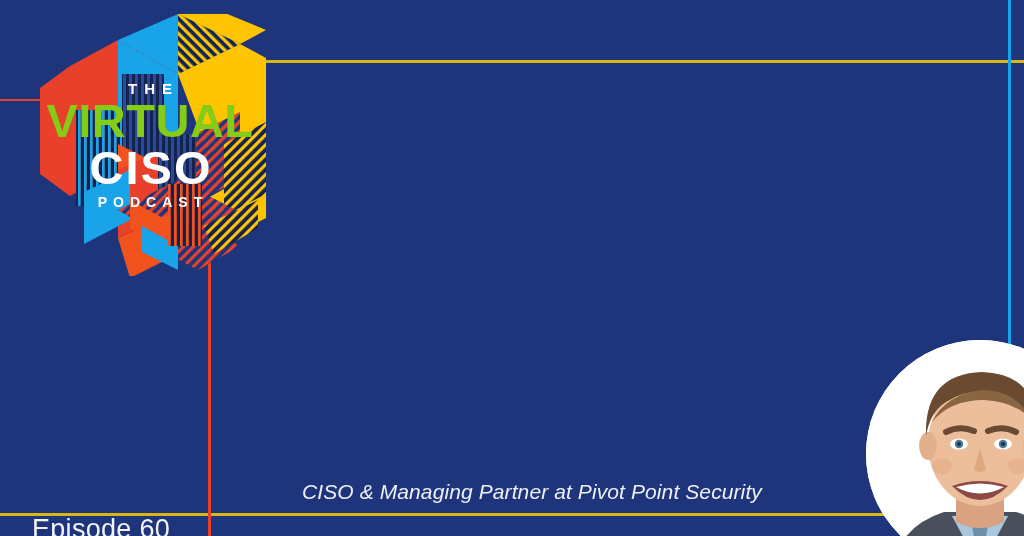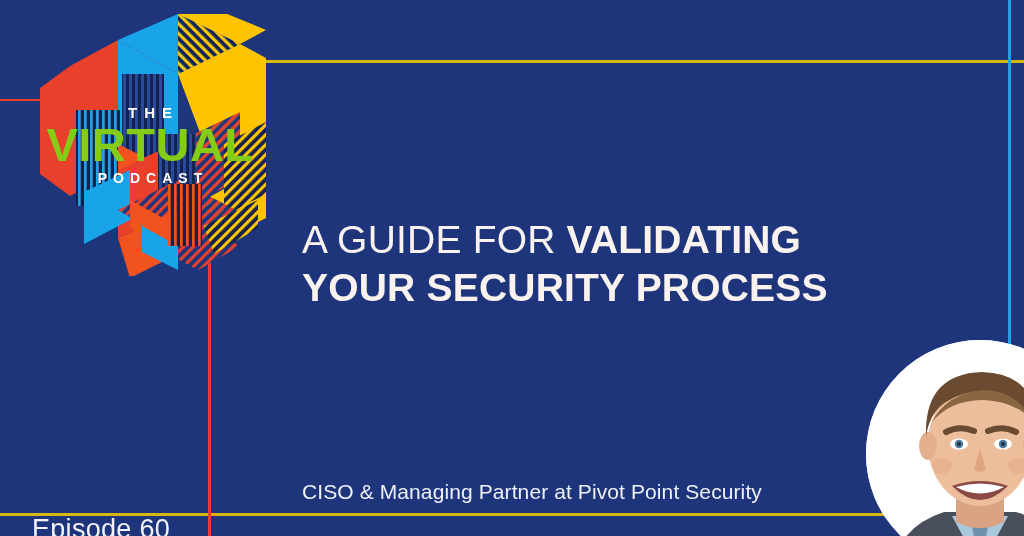--- a/index.html
+++ b/index.html
@@ -148,20 +148,21 @@
     letter-spacing: 0.4px;
   }
   .speaker-role {
     position: absolute;
     left: 302px;
     top: 480px;
     color: #eef0f6;
     font-size: 21px;
     font-weight: 400;
     letter-spacing: 0.1px;
+    font-style: italic;
   }
 
   
   .headshot {
     position: absolute;
     left: 866px;
     top: 340px;
     width: 228px;
     height: 228px;
     border-radius: 50%;
@@ -251,29 +252,27 @@
       <polygon points="112,186 160,212 160,240 112,214" fill="#f2521e"></polygon>
       <polygon points="100,224 160,196 160,240 112,264" fill="#f2521e"></polygon>
 
       <polygon points="124,212 160,232 160,256 124,238" fill="#19a3e8"></polygon>
 
       <rect x="150" y="170" width="34" height="62" fill="url(#stripeOrangeV)"></rect>
     </svg>
     <div class="logo-text">
       <div class="logo-the">THE</div>
       <div class="logo-virtual">VIRTUAL</div>
+      <div class="logo-ciso">CISO</div>
       <div class="logo-podcast">PODCAST</div>
     </div>
   </div>
 
   <div class="episode">Episode 60</div>
 
-  <div class="title">
-    <span class="t-light">A GUIDE FOR </span><span class="t-bold">VALIDATING YOUR SECURITY PROCESS</span>
-  </div>
 
   <div class="speaker-role">CISO &amp; Managing Partner at Pivot Point Security</div>
 
   <div class="headshot">
     <svg viewBox="0 0 228 228" xmlns="http://www.w3.org/2000/svg">
       <rect width="228" height="228" fill="#ffffff"></rect>
 
       <path d="M26 228 Q34 186 78 172 L150 172 Q196 186 204 228 Z" fill="#4a4f5c"></path>
       <path d="M86 176 L114 228 L142 176 Z" fill="#a9c7dd"></path>
       <path d="M104 176 L114 228 L124 176 Z" fill="#6d8fa8"></path>

